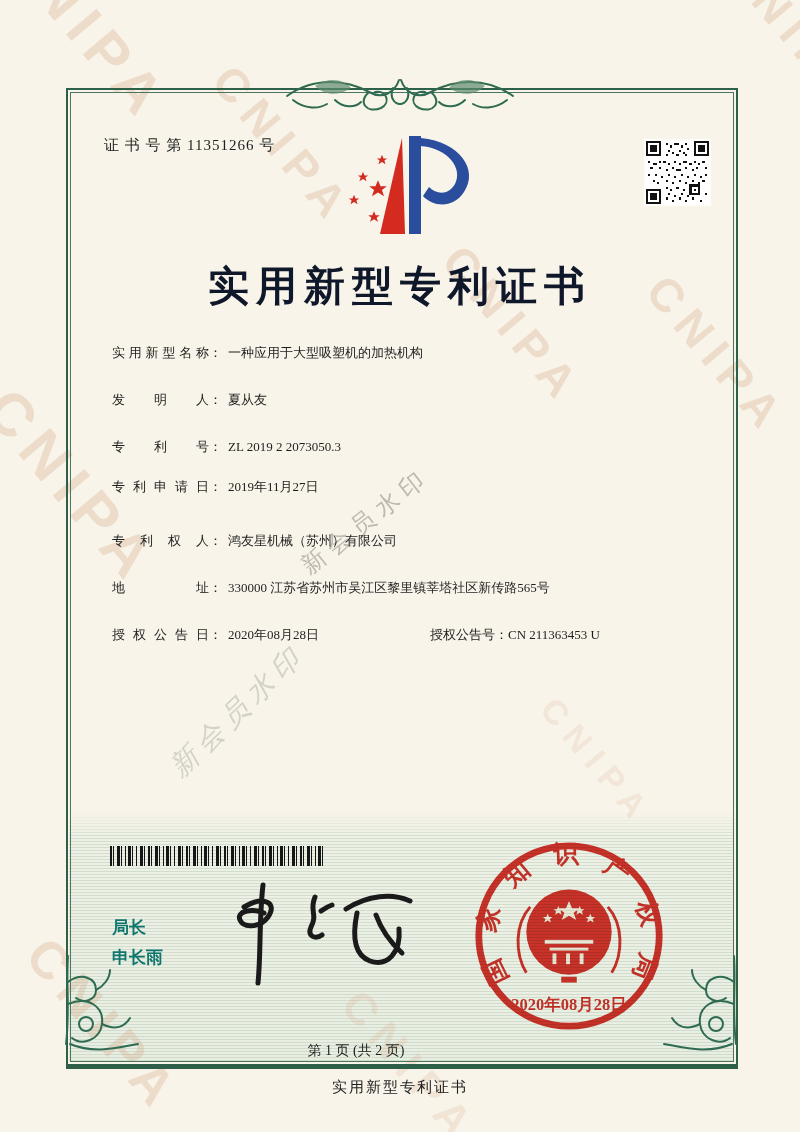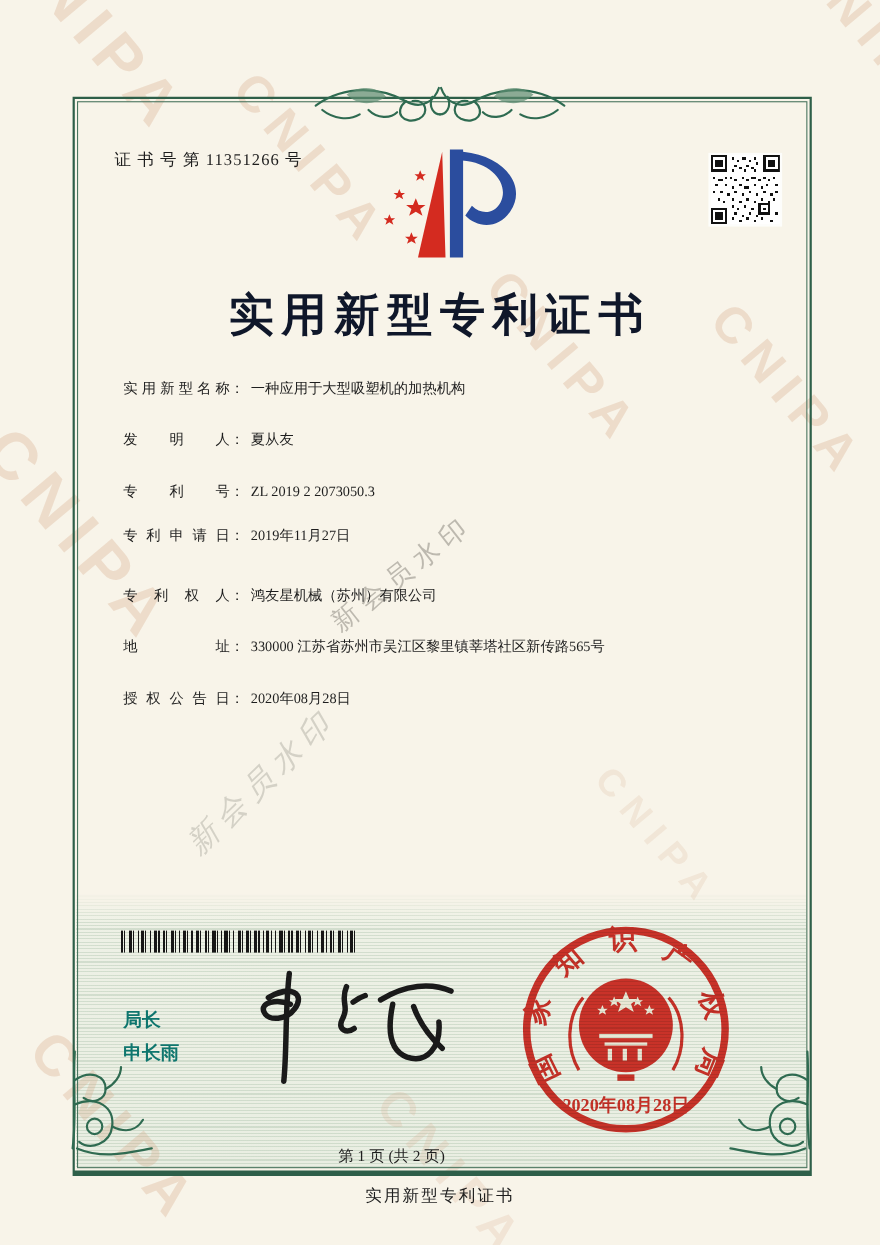--- a/index.html
+++ b/index.html
@@ -230,20 +230,23 @@
   <span class="f-label">专利申请日</span><span>：</span><span class="f-value">2019年11月27日</span>
 </div>
 <div class="field-row" style="top:532px">
   <span class="f-label">专利权人</span><span>：</span><span class="f-value">鸿友星机械（苏州）有限公司</span>
 </div>
 <div class="field-row" style="top:579px">
   <span class="f-label">地址</span><span>：</span><span class="f-value">330000 江苏省苏州市吴江区黎里镇莘塔社区新传路565号</span>
 </div>
 <div class="field-row" style="top:626px">
   <span class="f-label">授权公告日</span><span>：</span><span class="f-value">2020年08月28日</span>
+  <span class="pair2">
+    <span>授权公告号</span><span>：</span><span>CN 211363453 U</span>
+  </span>
 </div>
 
 <div class="abs paras">
 </div>
 
 <div class="abs barcode"></div>
 
 <div class="director" style="top:916px">局长</div>
 <div class="director" style="top:946px">申长雨</div>
 

